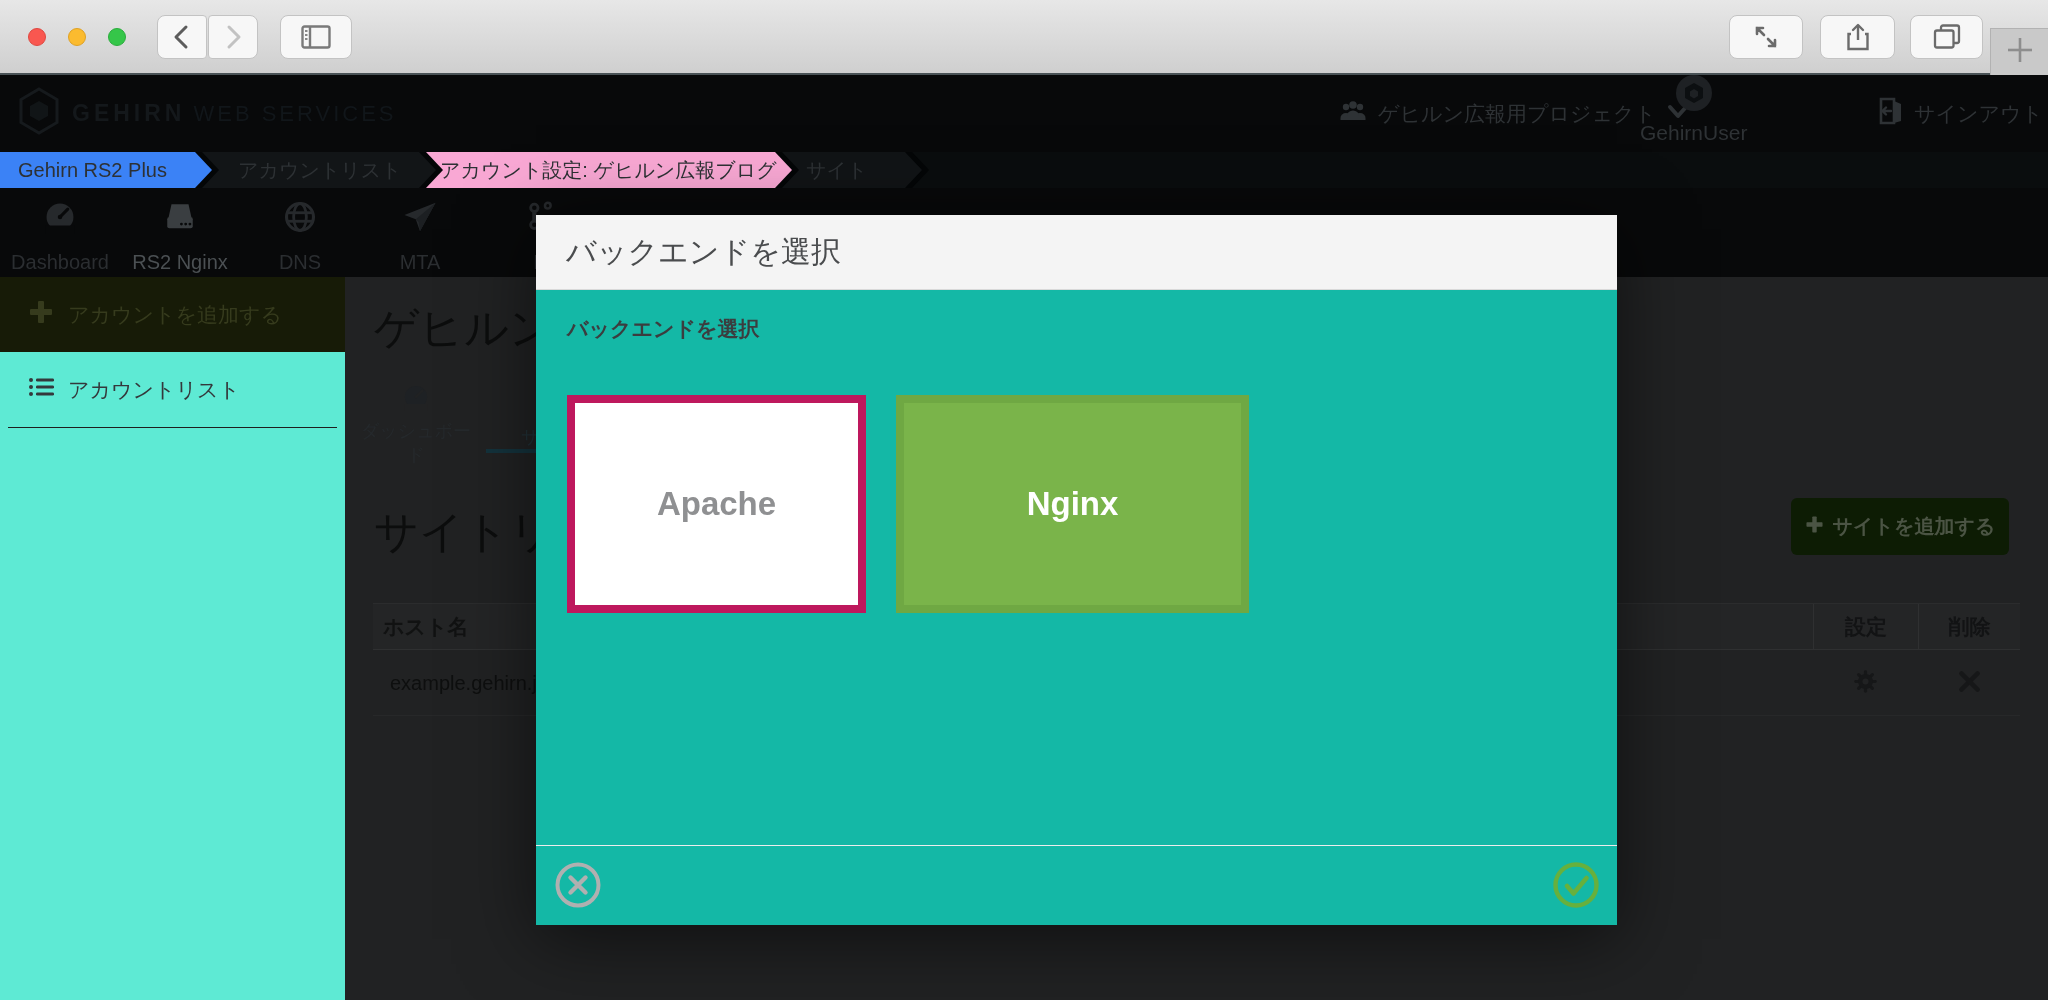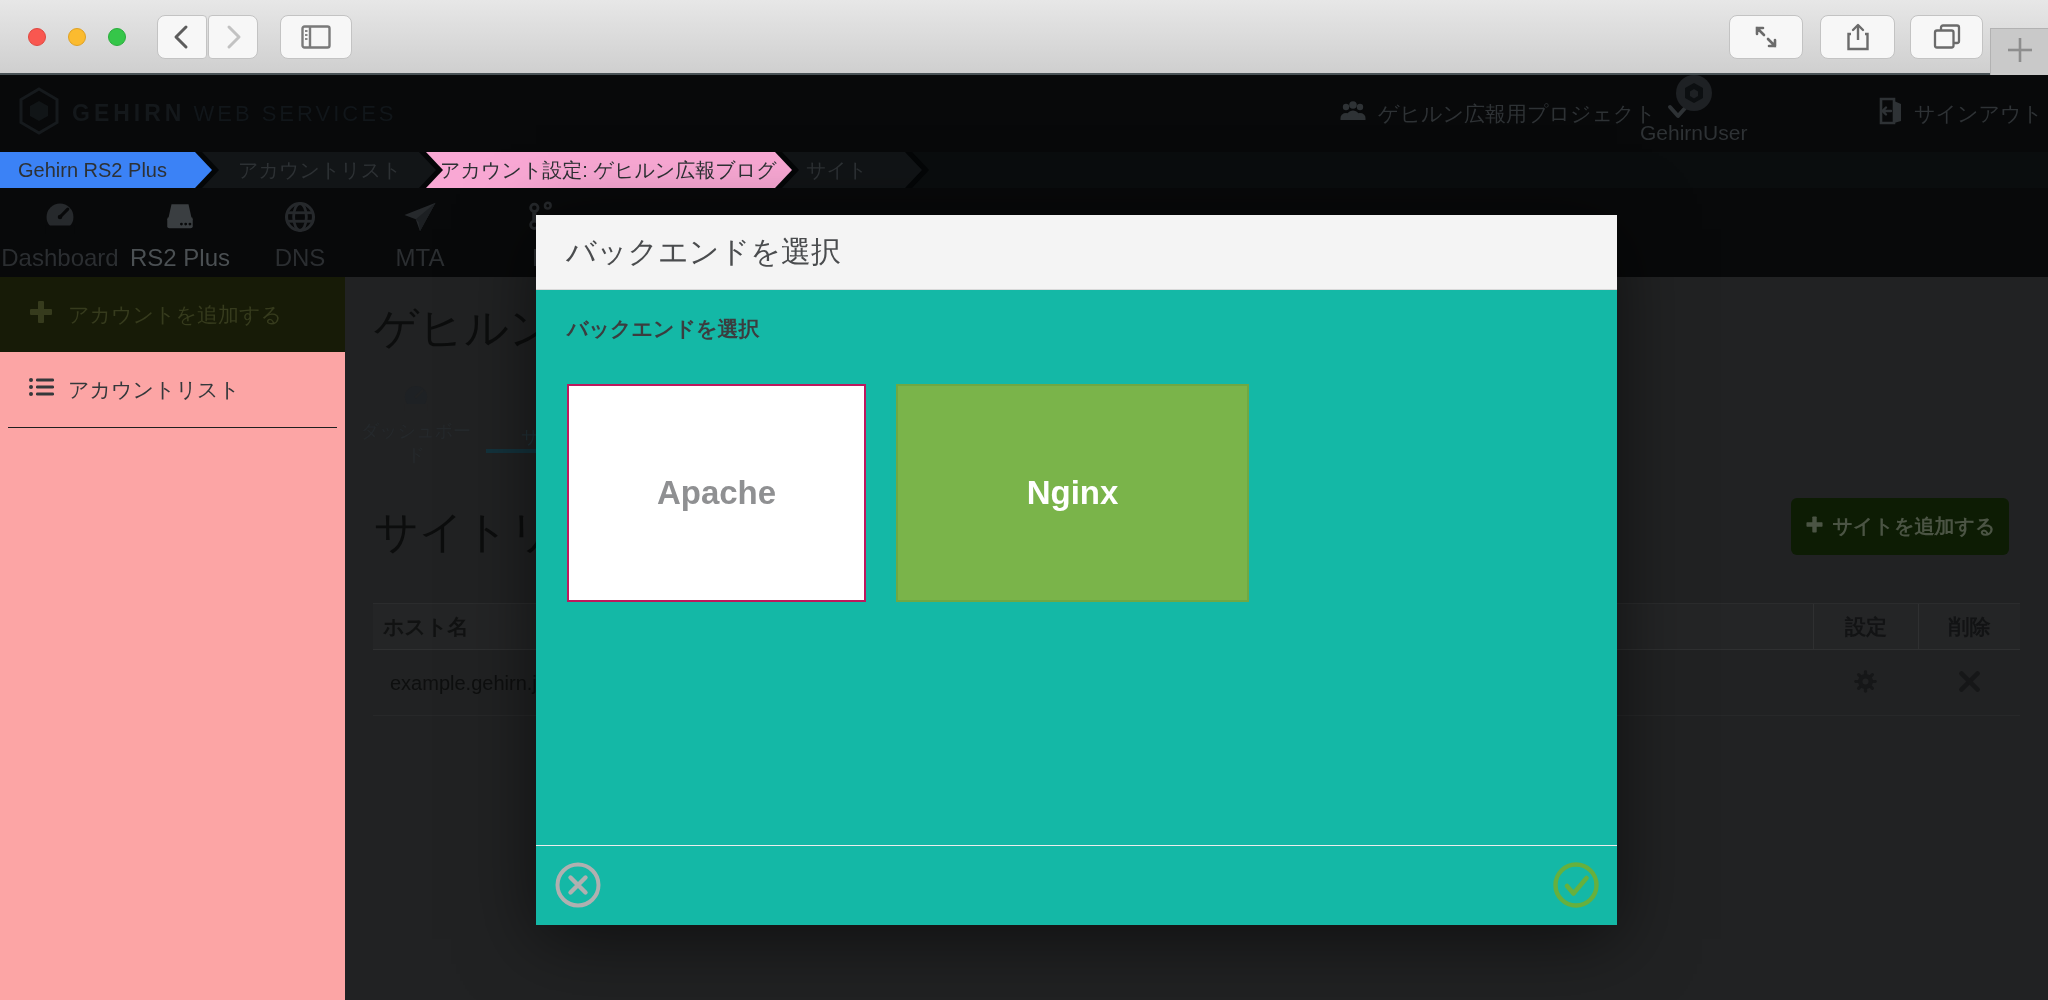--- a/index.html
+++ b/index.html
@@ -53,29 +53,29 @@
   .seg2 { left:196px; width:240px; background:#121517; z-index:6; padding-left:42px; }
   .sh2  { left:203px; width:240px; z-index:5; }
   .seg3 { left:420px; width:372px; background:#f9a8d4; z-index:4; padding-left:20px; }
   .sh3  { left:427px; width:372px; z-index:3; }
   .seg4 { left:776px; width:146px; background:#111416; z-index:2; padding-left:30px; }
   .sh4  { left:783px; width:146px; z-index:1; }
 
   
   .navrow { position:absolute; left:0; top:188px; width:2048px; height:89px; background:#08090a; }
   .navitem { position:absolute; top:0; width:120px; height:89px; display:flex; flex-direction:column;
-             align-items:center; justify-content:flex-start; padding-top:12px; gap:4px;
-             color:#26292c; font-size:24px; }
+             align-items:center; justify-content:flex-start; padding-top:12px; gap:12px;
+             color:#26292c; font-size:20px; }
   .navitem .lbl { color:#2b2e31; }
   .navitem.active { color:#3a3e41; }
   .navitem.active .lbl { color:#4b5053; }
   .n1{left:0;} .n2{left:120px;} .n3{left:240px;} .n4{left:360px;} .n5{left:480px;}
 
   
-  .sidebar { position:absolute; left:0; top:277px; width:345px; height:723px; background:#fca5a5; }
+  .sidebar { position:absolute; left:0; top:277px; width:345px; height:723px; background:#5eead4; }
   .side-item { height:75px; display:flex; align-items:center; gap:14px; padding-left:28px; font-size:21px; }
   .side-add  { background:#171b07; color:#363b1d; }
   .side-list { color:#34383b; }
   .side-div { margin:0 8px; border-bottom:1px solid #1e1f1f; }
 
   
   .content { position:absolute; left:345px; top:277px; width:1703px; height:723px; background:#212223; overflow:hidden; }
   .page-title { position:absolute; left:29px; top:22px; font-size:44px; color:#0c0d0d; white-space:nowrap; }
   .tab { position:absolute; left:11px; top:106px; width:120px; text-align:center; color:#25292c; }
   .tab .tablbl { margin-top:4px; font-size:18px; }
@@ -100,21 +100,21 @@
   .td-gear { left:1440px; width:105px; }
   .td-del  { left:1545px; width:102px; }
 
   
   .modal { position:absolute; left:536px; top:215px; width:1081px; height:710px; background:#14b8a6;
            box-shadow:0 14px 70px rgba(0,0,0,0.55); z-index:20; }
   .modal-header { height:75px; background:#f4f4f4; border-bottom:1px solid #d9d9d9;
                   display:flex; align-items:center; padding-left:30px; }
   .modal-title { font-size:30px; color:#4a4c4e; }
   .modal-label { position:absolute; left:31px; top:100px; font-size:21px; font-weight:bold; color:#3b3d3f; }
-  .opt { position:absolute; top:169px; width:299px; height:218px; background:#fff; border:2px solid #be185d;
+  .opt { position:absolute; top:180px; width:299px; height:218px; background:#fff; border:8px solid #be185d;
          display:flex; align-items:center; justify-content:center;
          font-size:33px; font-weight:bold; color:#8f9092; cursor:pointer; }
   .opt-apache { left:31px; }
   .opt-nginx  { left:360px; width:353px; background:#7ab44a; border-color:#6fa843; color:#ffffff; }
   .opt-tcp    { left:691px; }
   .modal-footer { position:absolute; left:0; top:630px; width:100%; height:80px; border-top:1px solid #ececec; }
   .circle-btn { position:absolute; top:16px; width:46px; height:46px; background:none; border:none; padding:0; }
   .cb-cancel  { left:19px; }
   .cb-confirm { left:1017px; }
 </style>
@@ -261,21 +261,21 @@
     <span class="lbl">Dashboard</span>
   </div>
   <div class="navitem n2 active">
     <span><svg width="38" height="34" viewBox="0 0 24 24">
           <path d="M6 3 h12 l2 9 h-16 z" fill="#3a3e41"></path>
           <rect x="3" y="12" width="18" height="8" rx="1.5" fill="#3a3e41"></rect>
           <circle cx="13" cy="17" r="1" fill="#08090a"></circle>
           <circle cx="16" cy="17" r="1" fill="#08090a"></circle>
           <circle cx="19" cy="17" r="1" fill="#08090a"></circle>
         </svg></span>
-    <span class="lbl">RS2 Plus</span>
+    <span class="lbl">RS2 Nginx</span>
   </div>
   <div class="navitem n3">
     <span><svg width="36" height="34" viewBox="0 0 24 24">
           <circle cx="12" cy="12" r="9.5" fill="none" stroke="#26292c" stroke-width="2.2"></circle>
           <ellipse cx="12" cy="12" rx="4.5" ry="9.5" fill="none" stroke="#26292c" stroke-width="2"></ellipse>
           <line x1="3" y1="9" x2="21" y2="9" stroke="#26292c" stroke-width="2"></line>
           <line x1="3" y1="15" x2="21" y2="15" stroke="#26292c" stroke-width="2"></line>
         </svg></span>
     <span class="lbl">DNS</span>
   </div>

